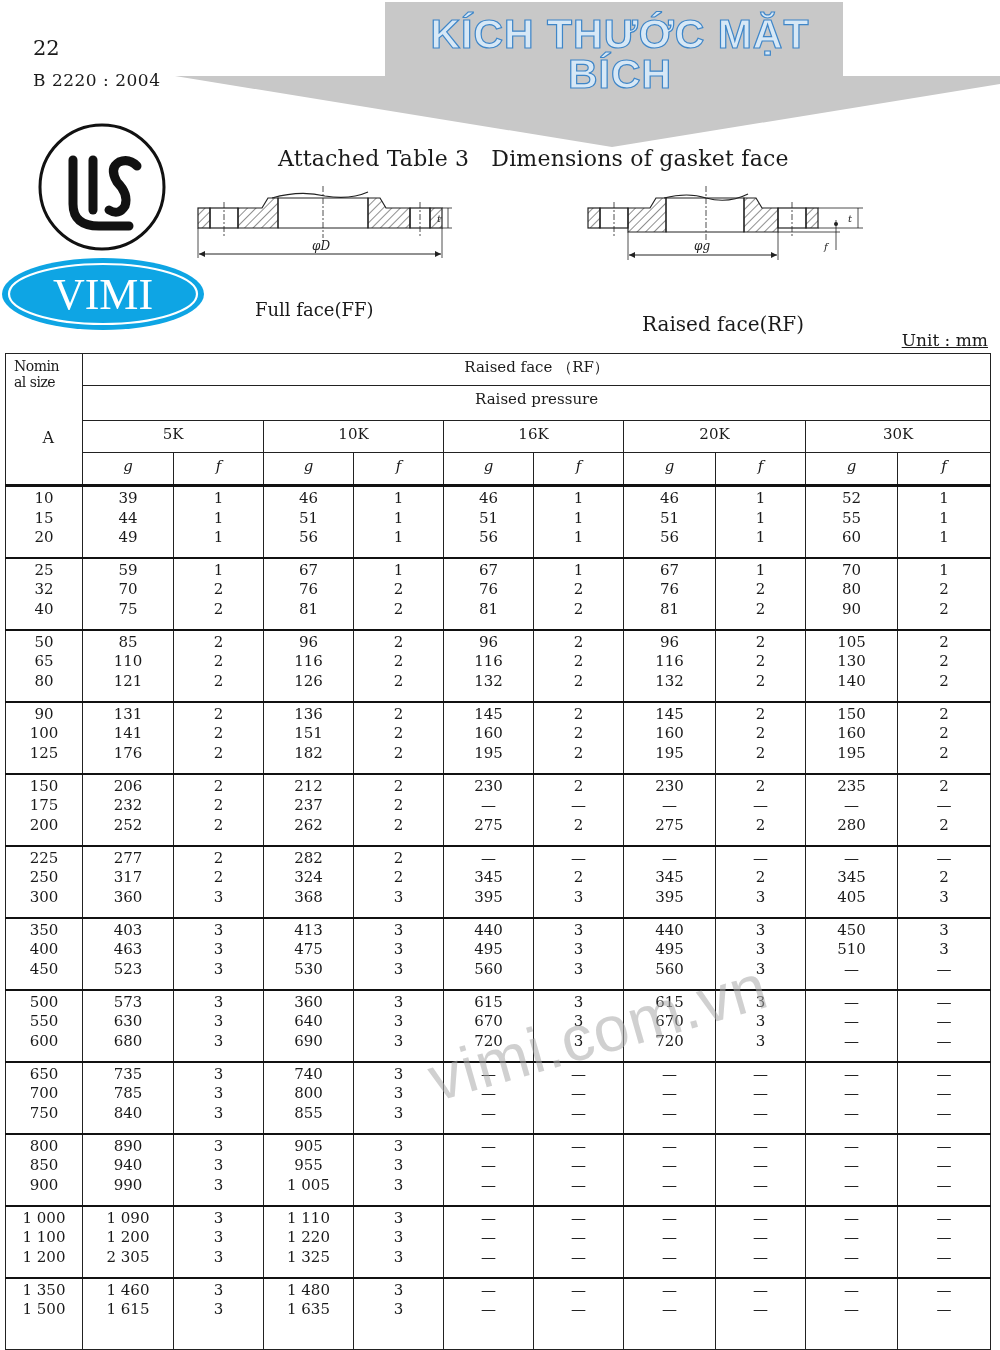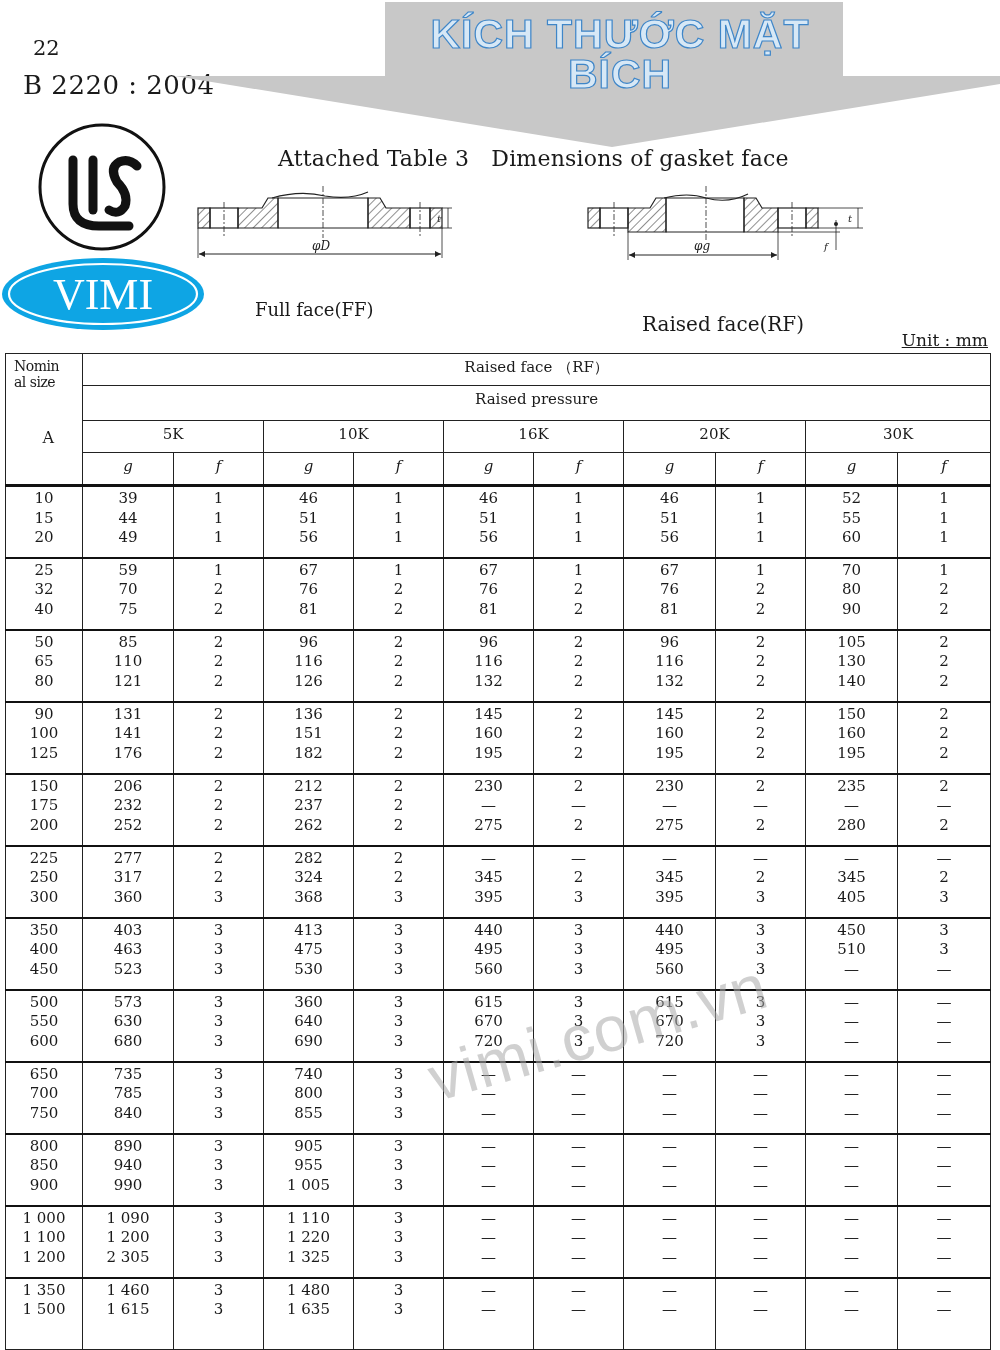--- a/index.html
+++ b/index.html
@@ -1,20 +1,20 @@
 <!DOCTYPE html>
 <html><head>
 <meta charset="utf-8">
 <style>
   * { box-sizing: border-box; margin: 0; padding: 0; }
   html, body { width: 1000px; height: 1350px; background: #ffffff; overflow: hidden; }
   body { position: relative; font-family: "DejaVu Serif", "Liberation Serif", serif; color: #1a1a1a; }
 
   .page-num { position: absolute; left: 33px; top: 36px; font-size: 21px; }
-  .std-code { position: absolute; left: 23px; top: 70px; font-size: 26px; letter-spacing: 0.5px; }
+  .std-code { position: absolute; left: 33px; top: 70px; font-size: 17px; letter-spacing: 0.5px; }
 
   
   .banner { position: absolute; left: 0; top: 0; width: 1000px; height: 160px; pointer-events: none; }
   .banner-text { position: absolute; left: 385px; top: 14px; width: 458px; text-align: center;
     font-family: "Liberation Sans", "DejaVu Sans", sans-serif; font-weight: bold; font-size: 41px; line-height: 40px;
     color: #d7e8f6; -webkit-text-stroke: 1.2px #3f86c8; letter-spacing: 1px; pointer-events: auto; margin-left: 6px; }
 
   
   .jis-logo { position: absolute; left: 37px; top: 122px; width: 130px; height: 130px; }
   .vimi-logo { position: absolute; left: 0; top: 256px; width: 206px; height: 76px; }

